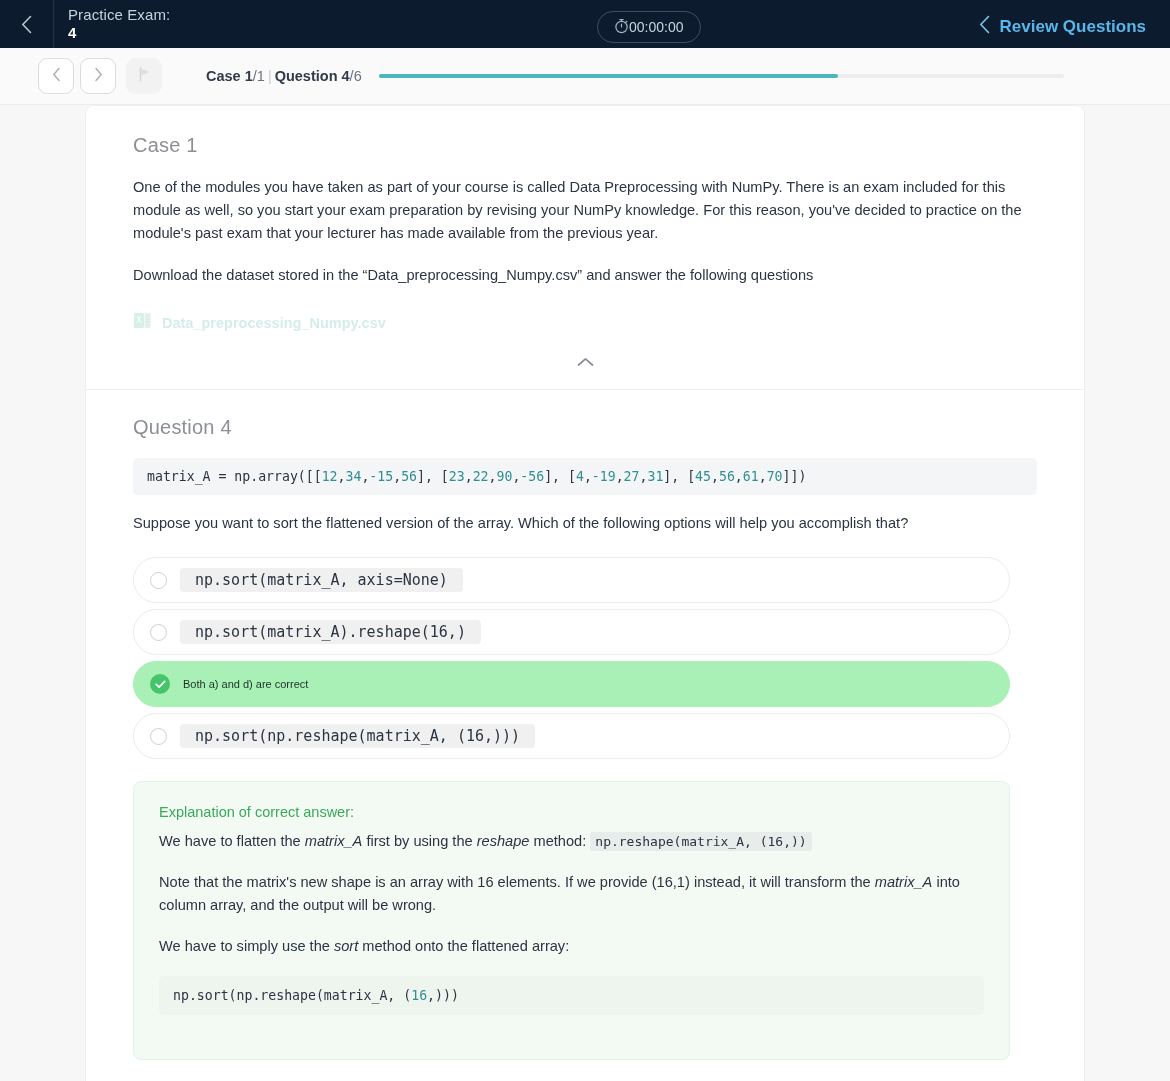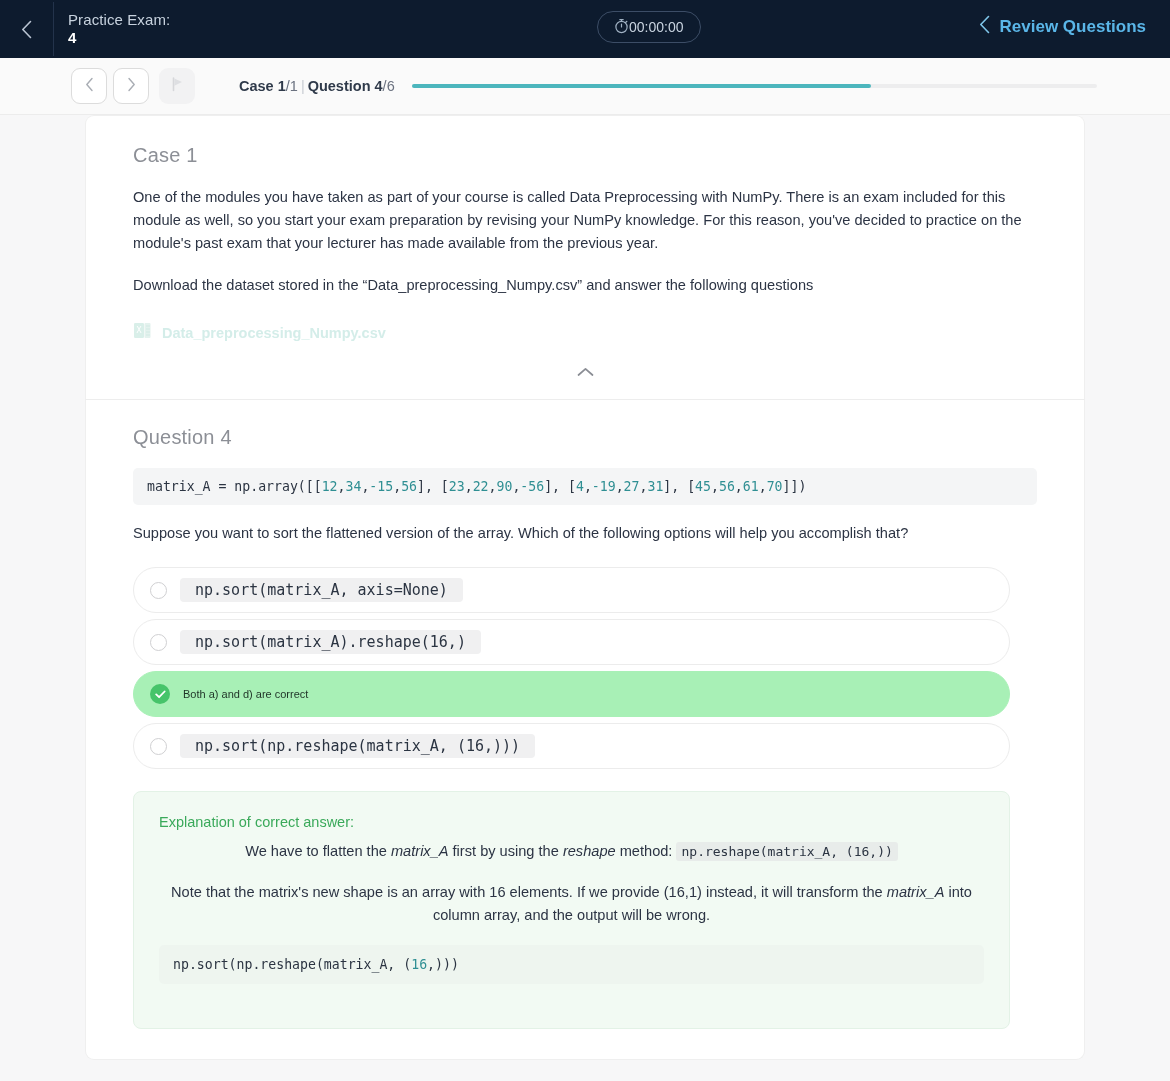--- a/index.html
+++ b/index.html
@@ -9,21 +9,21 @@
     height: 1081px;
     background: #f7f7f8;
     font-family: "Liberation Sans", sans-serif;
     overflow: hidden;
   }
 
   
   .topbar {
     position: relative;
     width: 1170px;
-    height: 58px;
+    height: 48px;
     background: #0d1b2e;
     display: flex;
     align-items: center;
   }
   .topbar-back {
     width: 54px;
     height: 54px;
     display: flex;
     align-items: center;
     justify-content: center;
@@ -75,21 +75,21 @@
 
   
   .navrow {
     position: relative;
     width: 1170px;
     height: 57px;
     background: #fafafa;
     border-bottom: 1px solid #ececec;
     display: flex;
     align-items: center;
-    padding-left: 71px;
+    padding-left: 38px;
   }
   .navbtn {
     width: 36px;
     height: 36px;
     border: 1px solid #dcdcdc;
     border-radius: 9px;
     background: #ffffff;
     display: flex;
     align-items: center;
     justify-content: center;
@@ -261,21 +261,20 @@
   .exp-title {
     color: #3aa95a;
     font-size: 14.5px;
     margin-bottom: 10px;
   }
   .exp-p {
     font-size: 14.6px;
     line-height: 23px;
     color: #2c3444;
     margin-bottom: 18px;
-    text-align: center;
   }
   .exp-p:last-child { margin-bottom: 0; }
   .exp-p i { font-style: italic; }
   .inline-code {
     font-family: "DejaVu Sans Mono", monospace;
     font-size: 13px;
     background: #e8ecea;
     border-radius: 3px;
     padding: 2px 5px;
     color: #2b3442;
@@ -427,20 +426,23 @@
       <div class="exp-title">Explanation of correct answer:</div>
 
       <p class="exp-p">
         <span>We have to flatten the </span><i>matrix_A</i><span> first by using the </span><i>reshape</i><span> method: </span><span class="inline-code">np.reshape(matrix_A, (16,))</span>
       </p>
 
       <p class="exp-p">
         <span>Note that the matrix's new shape is an array with 16 elements. If we provide (16,1) instead, it will transform the </span><i>matrix_A</i><span> into column array, and the output will be wrong.</span>
       </p>
 
+      <p class="exp-p">
+        <span>We have to simply use the </span><i>sort</i><span> method onto the flattened array:</span>
+      </p>
 
       <div class="exp-codeblock">
         <span>np.sort(np.reshape(matrix_A, (</span><span class="n">16</span><span>,)))</span>
       </div>
 
     </div>
   </div>
 </div>
 
 </body></html>

